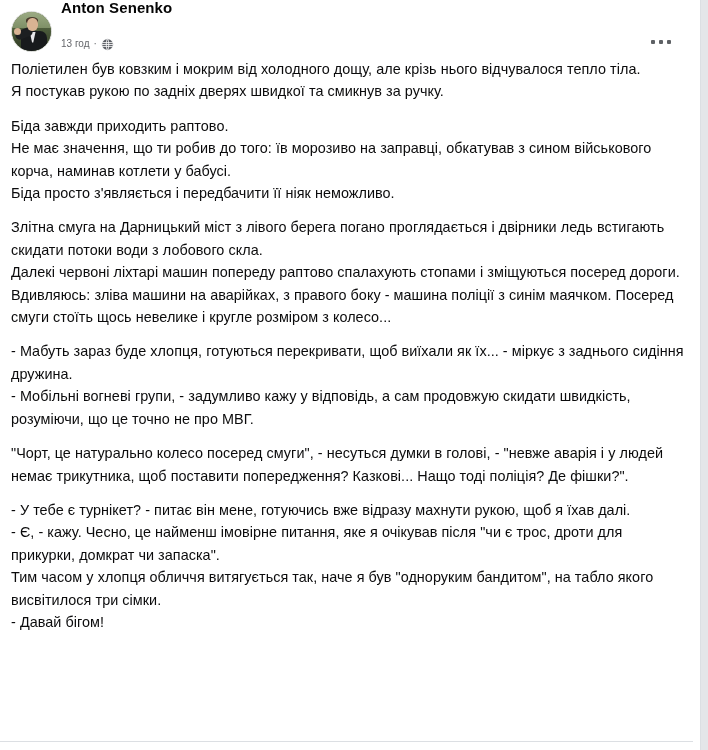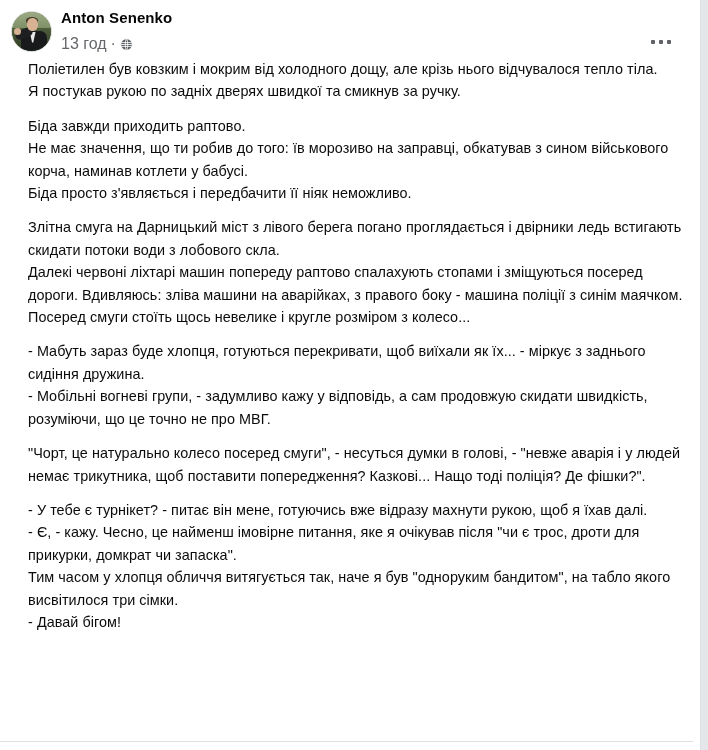--- a/index.html
+++ b/index.html
@@ -139,22 +139,22 @@
   .author-name {
     font-size: 15px;
     font-weight: bold;
     color: #050505;
     line-height: 19px;
     letter-spacing: 0.1px;
   }
   .post-subline {
     display: flex;
     align-items: center;
-    margin-top: 9px;
-    font-size: 16px;
+    margin-top: 19px;
+    font-size: 10px;
     color: #65676b;
     line-height: 16px;
   }
   .post-time { color: #65676b; }
   .dot-sep {
     margin: 0 4px;
     color: #65676b;
   }
   .globe-icon {
     display: inline-block;
@@ -186,21 +186,21 @@
 
   
   .post-body {
     padding: 6px 14px 0 11px;
     font-size: 14.4px;
     line-height: 22.4px;
     color: #0b0b0c;
     letter-spacing: 0.05px;
   }
   .para {
-    margin: 0 0 12px 17px;
+    margin: 0 0 12px 0;
     white-space: pre-line;
   }
   .para:last-child { margin-bottom: 0; }
 
   .bottom-rule {
     position: absolute;
     left: 0;
     right: 7px;
     bottom: 8px;
     height: 1px;

